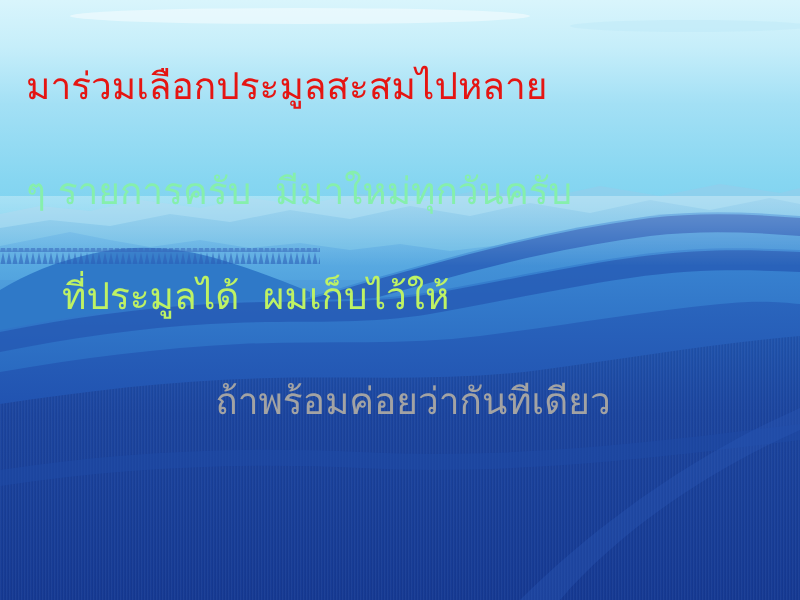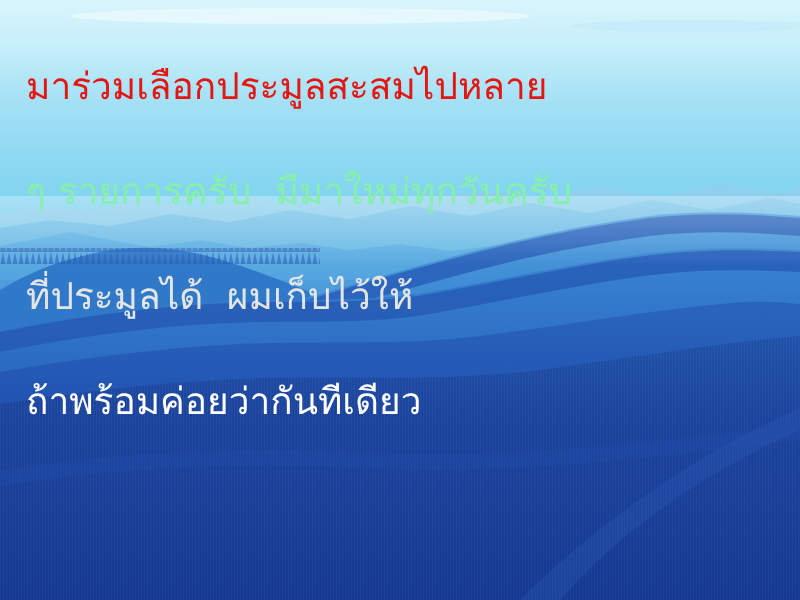--- a/index.html
+++ b/index.html
@@ -168,17 +168,17 @@
                L800,440 C600,466 480,474 360,468 C240,462 120,468 0,486 Z" fill="#1f4aa6" opacity="0.55"></path>
       <path d="M520,600 C600,520 700,452 800,408 L800,430 C710,470 620,530 560,600 Z" fill="#2a59b6" opacity="0.35"></path>
 
       <rect x="0" y="196" width="800" height="70" fill="url(#haze)"></rect>
     </svg>
   </div>
 
   <div id="text-layer">
     <div class="caption-line" style="color: rgb(229, 21, 18);">มาร่วมเลือกประมูลสะสมไปหลาย</div>
     <div class="caption-line" style="color: #86efac;">ๆ รายการครับ  มีมาใหม่ทุกวันครับ</div>
-    <div class="caption-line" style="color: #e5e5e5;">ที่ประมูลได้  ผมเก็บไว้ให้</div>
-    <div class="caption-line" style="color: #ffffff;">ถ้าพร้อมค่อยว่ากันทีเดียว</div>
+    <div class="caption-line" style="color: #bef264; margin-left: 36px;">ที่ประมูลได้  ผมเก็บไว้ให้</div>
+    <div class="caption-line" style="color: #a3a3a3; text-align: center;">ถ้าพร้อมค่อยว่ากันทีเดียว</div>
   </div>
 
 </div>
 
 </body></html>

